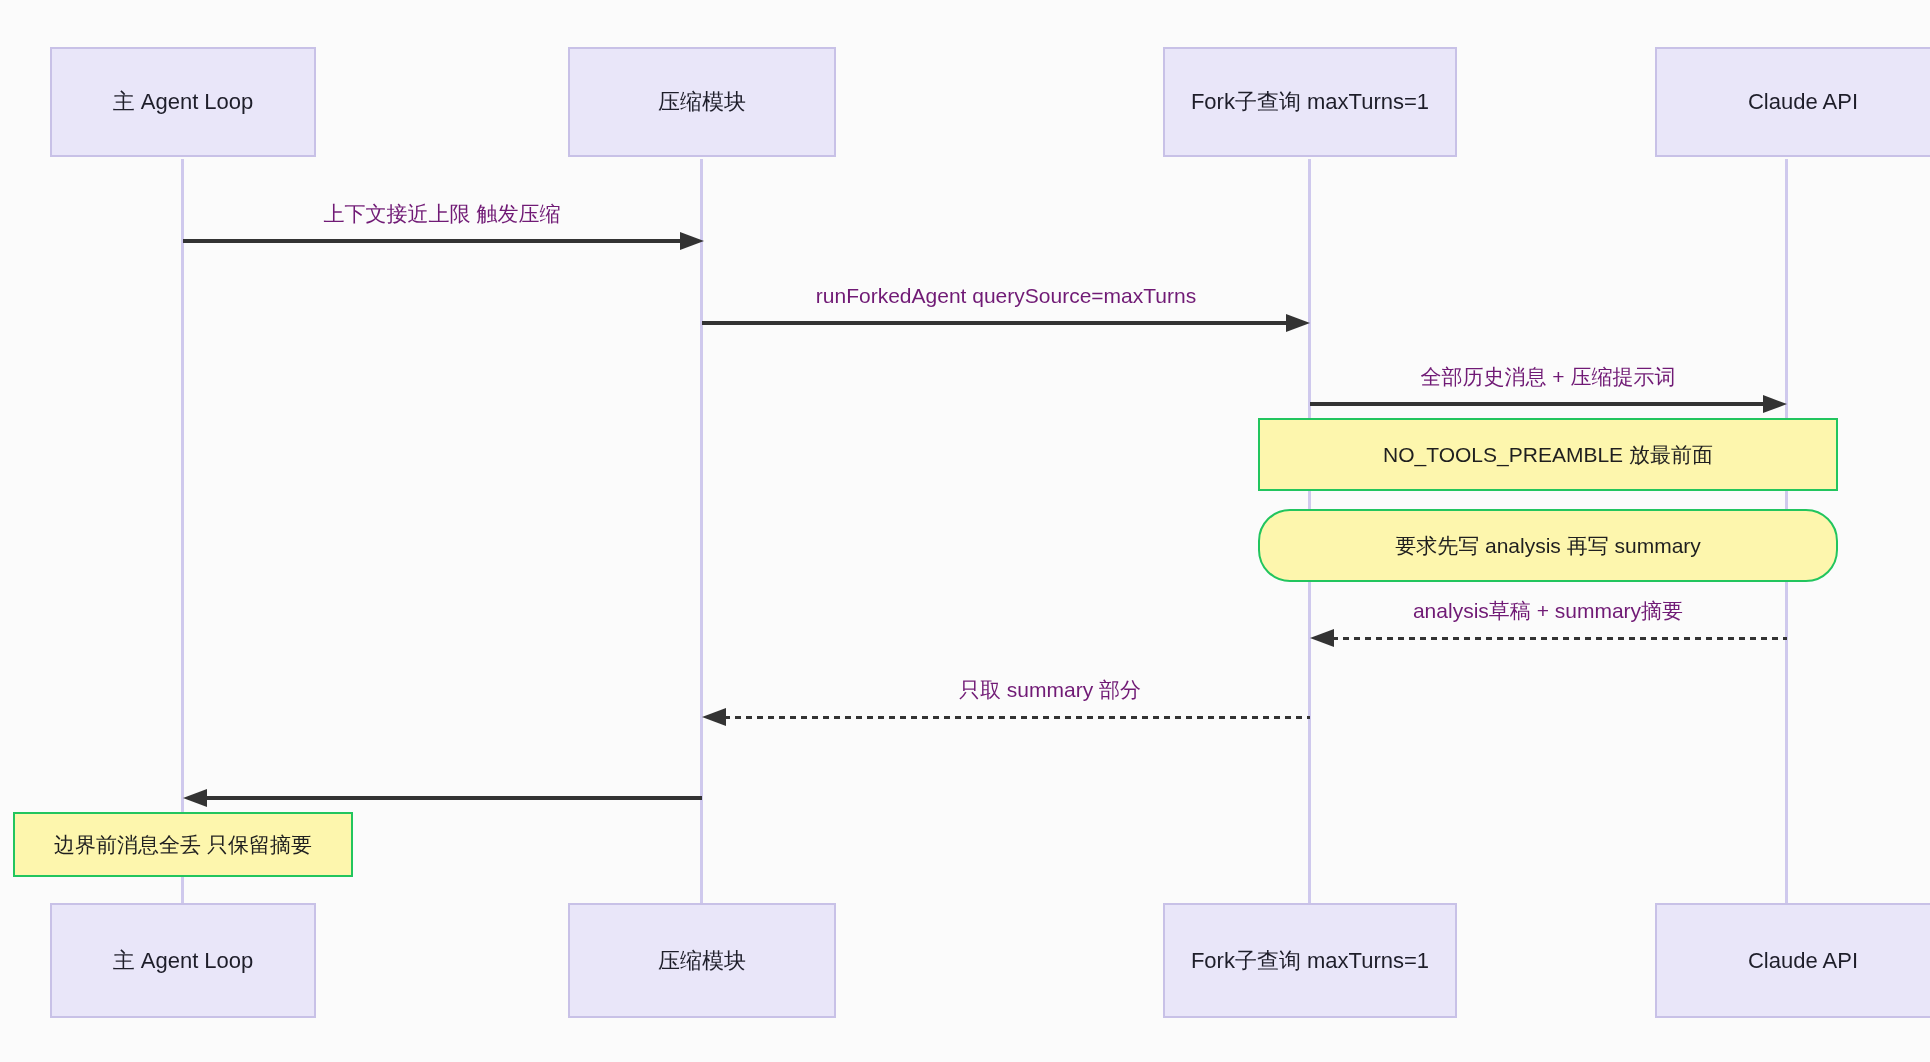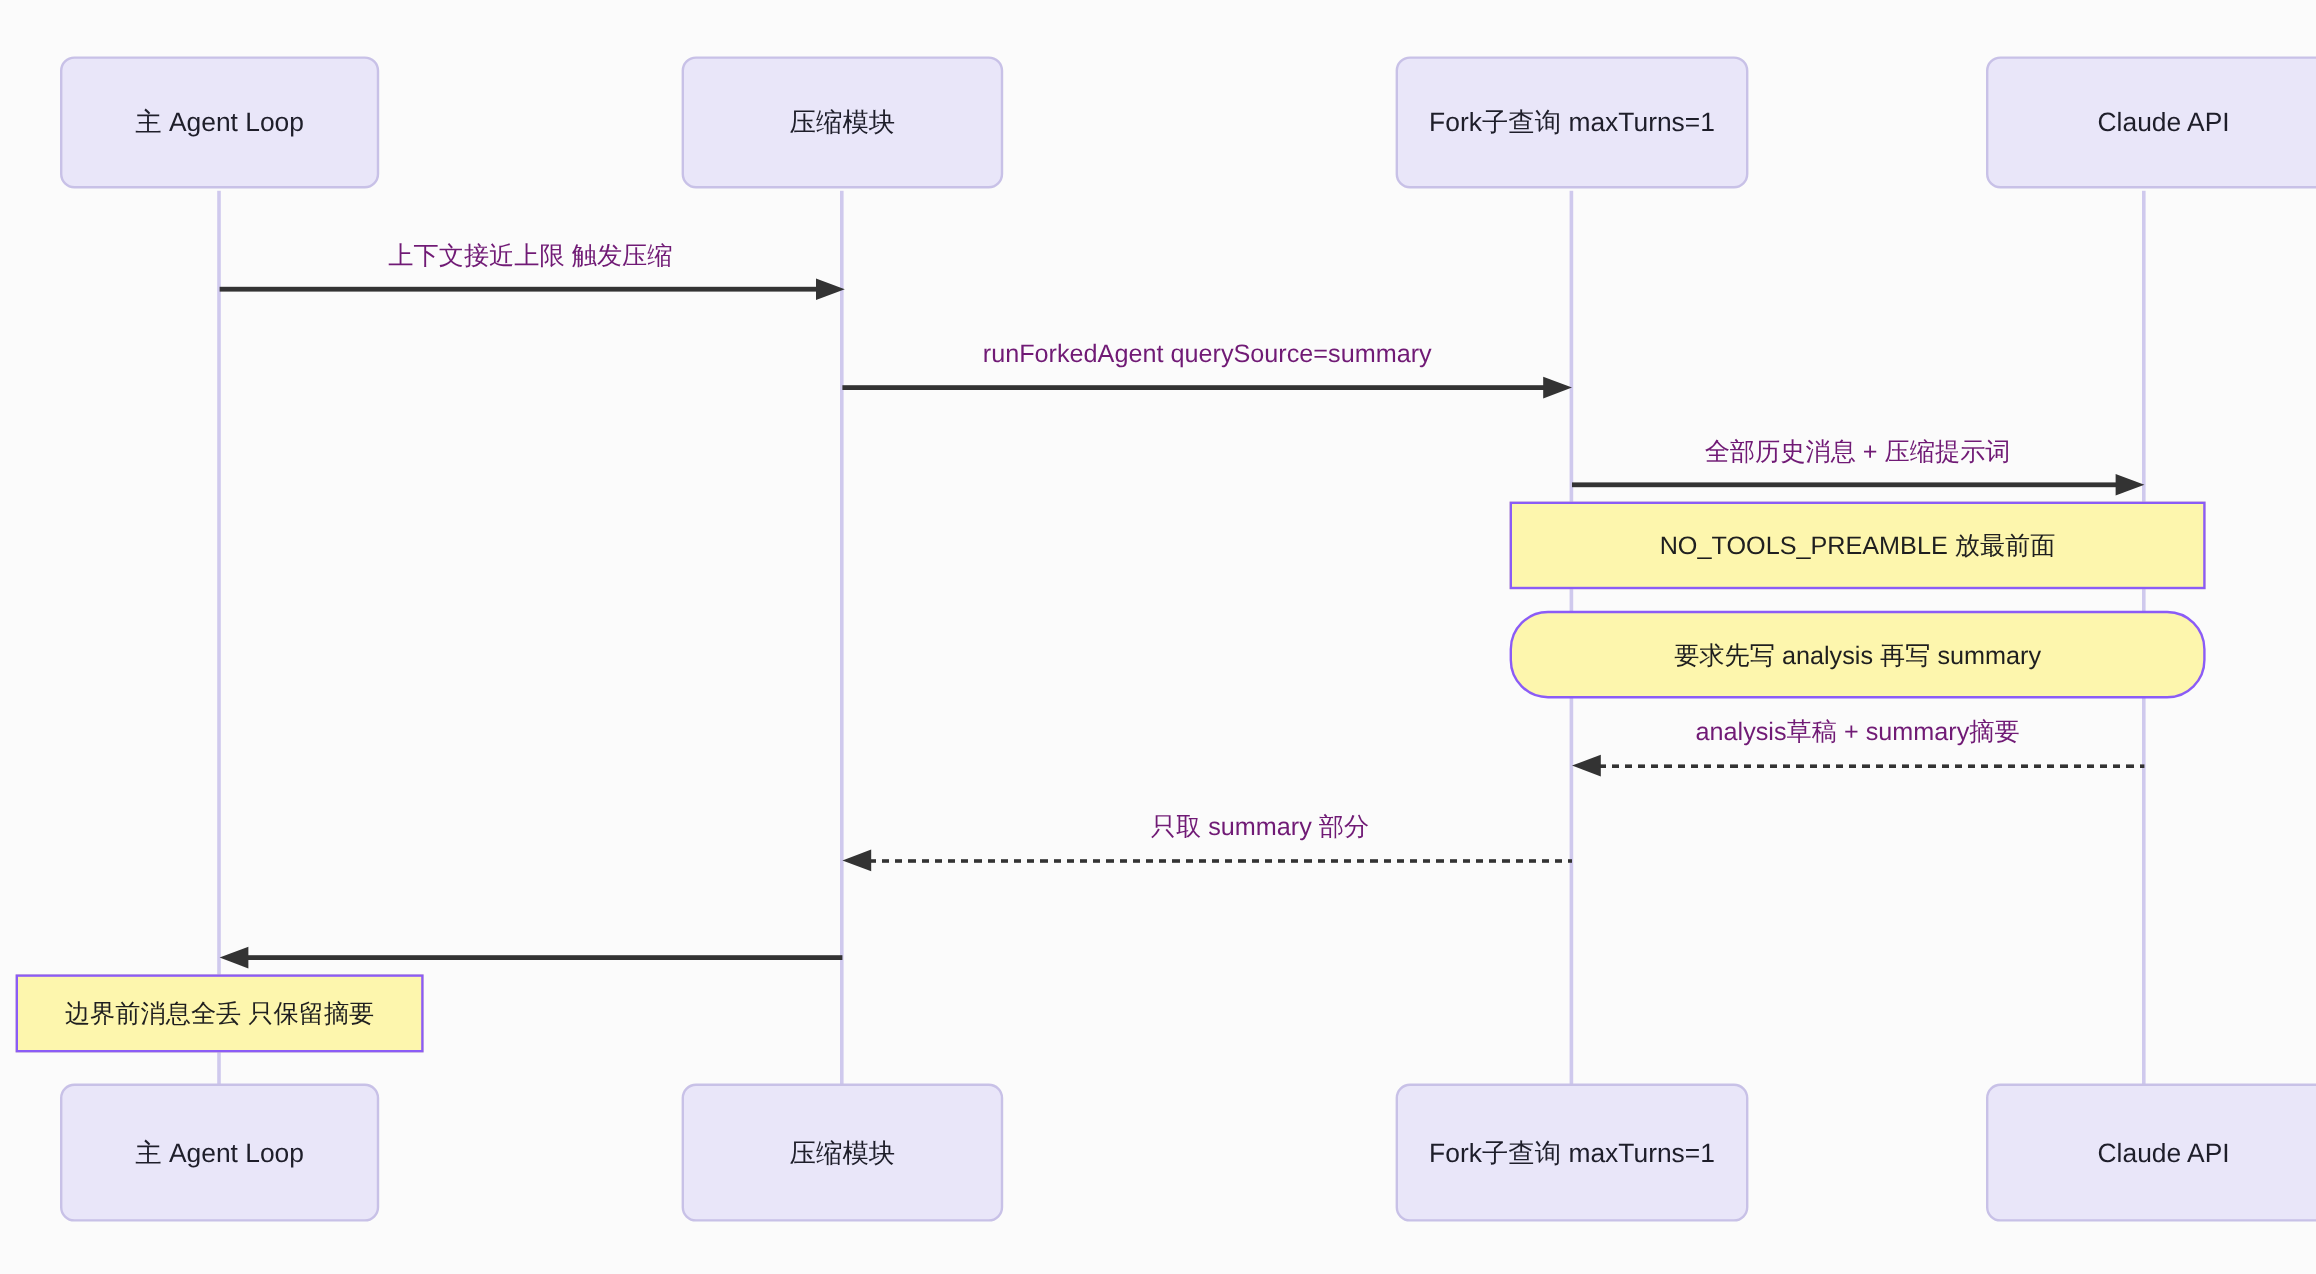--- a/index.html
+++ b/index.html
@@ -5,21 +5,21 @@
   html,body{margin:0;padding:0;background:#fbfbfb;}
   #canvas{
     position:relative;width:1930px;height:1062px;overflow:hidden;
     background:#fbfbfb;
     font-family:"Liberation Sans","DejaVu Sans",sans-serif;
     color:#1f1f1f;
   }
   
   .actor{
     position:absolute;height:110px;
-    background:#e9e6f9;border:2px solid #c8c1e7;border-radius:12px;
+    background:#e9e6f9;border:2px solid #c8c1e7;border-radius:0;
     display:flex;align-items:center;justify-content:center;
     font-size:22px;color:#1e1e2a;white-space:nowrap;
     box-sizing:border-box;
   }
   .actor.top{top:47px;}
   .actor.bottom{top:903px;height:115px;}
   .pos-a1{left:50px;width:266px;}
   .pos-a2{left:568px;width:268px;}
   .pos-a3{left:1163px;width:294px;}
   .pos-a4{left:1655px;width:296px;}
@@ -64,21 +64,21 @@
   
   .m5-label{left:1006px;top:676px;margin-left:44px;}
   .m5-line{left:724px;top:716px;width:586px;}
   .m5-head{left:702px;top:708px;}
   
   .m6-label{left:442px;top:757px;}
   .m6-line{left:205px;top:796px;width:497px;}
   .m6-head{left:183px;top:789px;}
   
   .note{
-    position:absolute;background:#fdf6ad;border:2px solid #8b5cf6;
+    position:absolute;background:#fdf6ad;border:2px solid #22c55e;
     display:flex;align-items:center;justify-content:center;
     font-size:21px;color:#1f1f1f;white-space:nowrap;box-sizing:border-box;
   }
   .n1{left:1258px;top:418px;width:580px;height:73px;}
   .n2{left:1258px;top:509px;width:580px;height:73px;border-radius:32px;}
   .n3{left:13px;top:812px;width:340px;height:65px;}
 </style>
 </head>
 <body>
 
@@ -99,21 +99,21 @@
     <span>Fork子查询 maxTurns=1</span>
   </div>
   <div class="actor top pos-a4">
     <span>Claude API</span>
   </div>
 
   <div class="msg-label m1-label">上下文接近上限 触发压缩</div>
   <div class="msg-line m1-line"></div>
   <div class="arrowhead right m1-head"></div>
 
-  <div class="msg-label m2-label">runForkedAgent querySource=summary</div>
+  <div class="msg-label m2-label">runForkedAgent querySource=maxTurns</div>
   <div class="msg-line m2-line"></div>
   <div class="arrowhead right m2-head"></div>
 
   <div class="msg-label m3-label">全部历史消息 + 压缩提示词</div>
   <div class="msg-line m3-line"></div>
   <div class="arrowhead right m3-head"></div>
 
   <div class="note n1">
     <span>NO_TOOLS_PREAMBLE 放最前面</span>
   </div>

